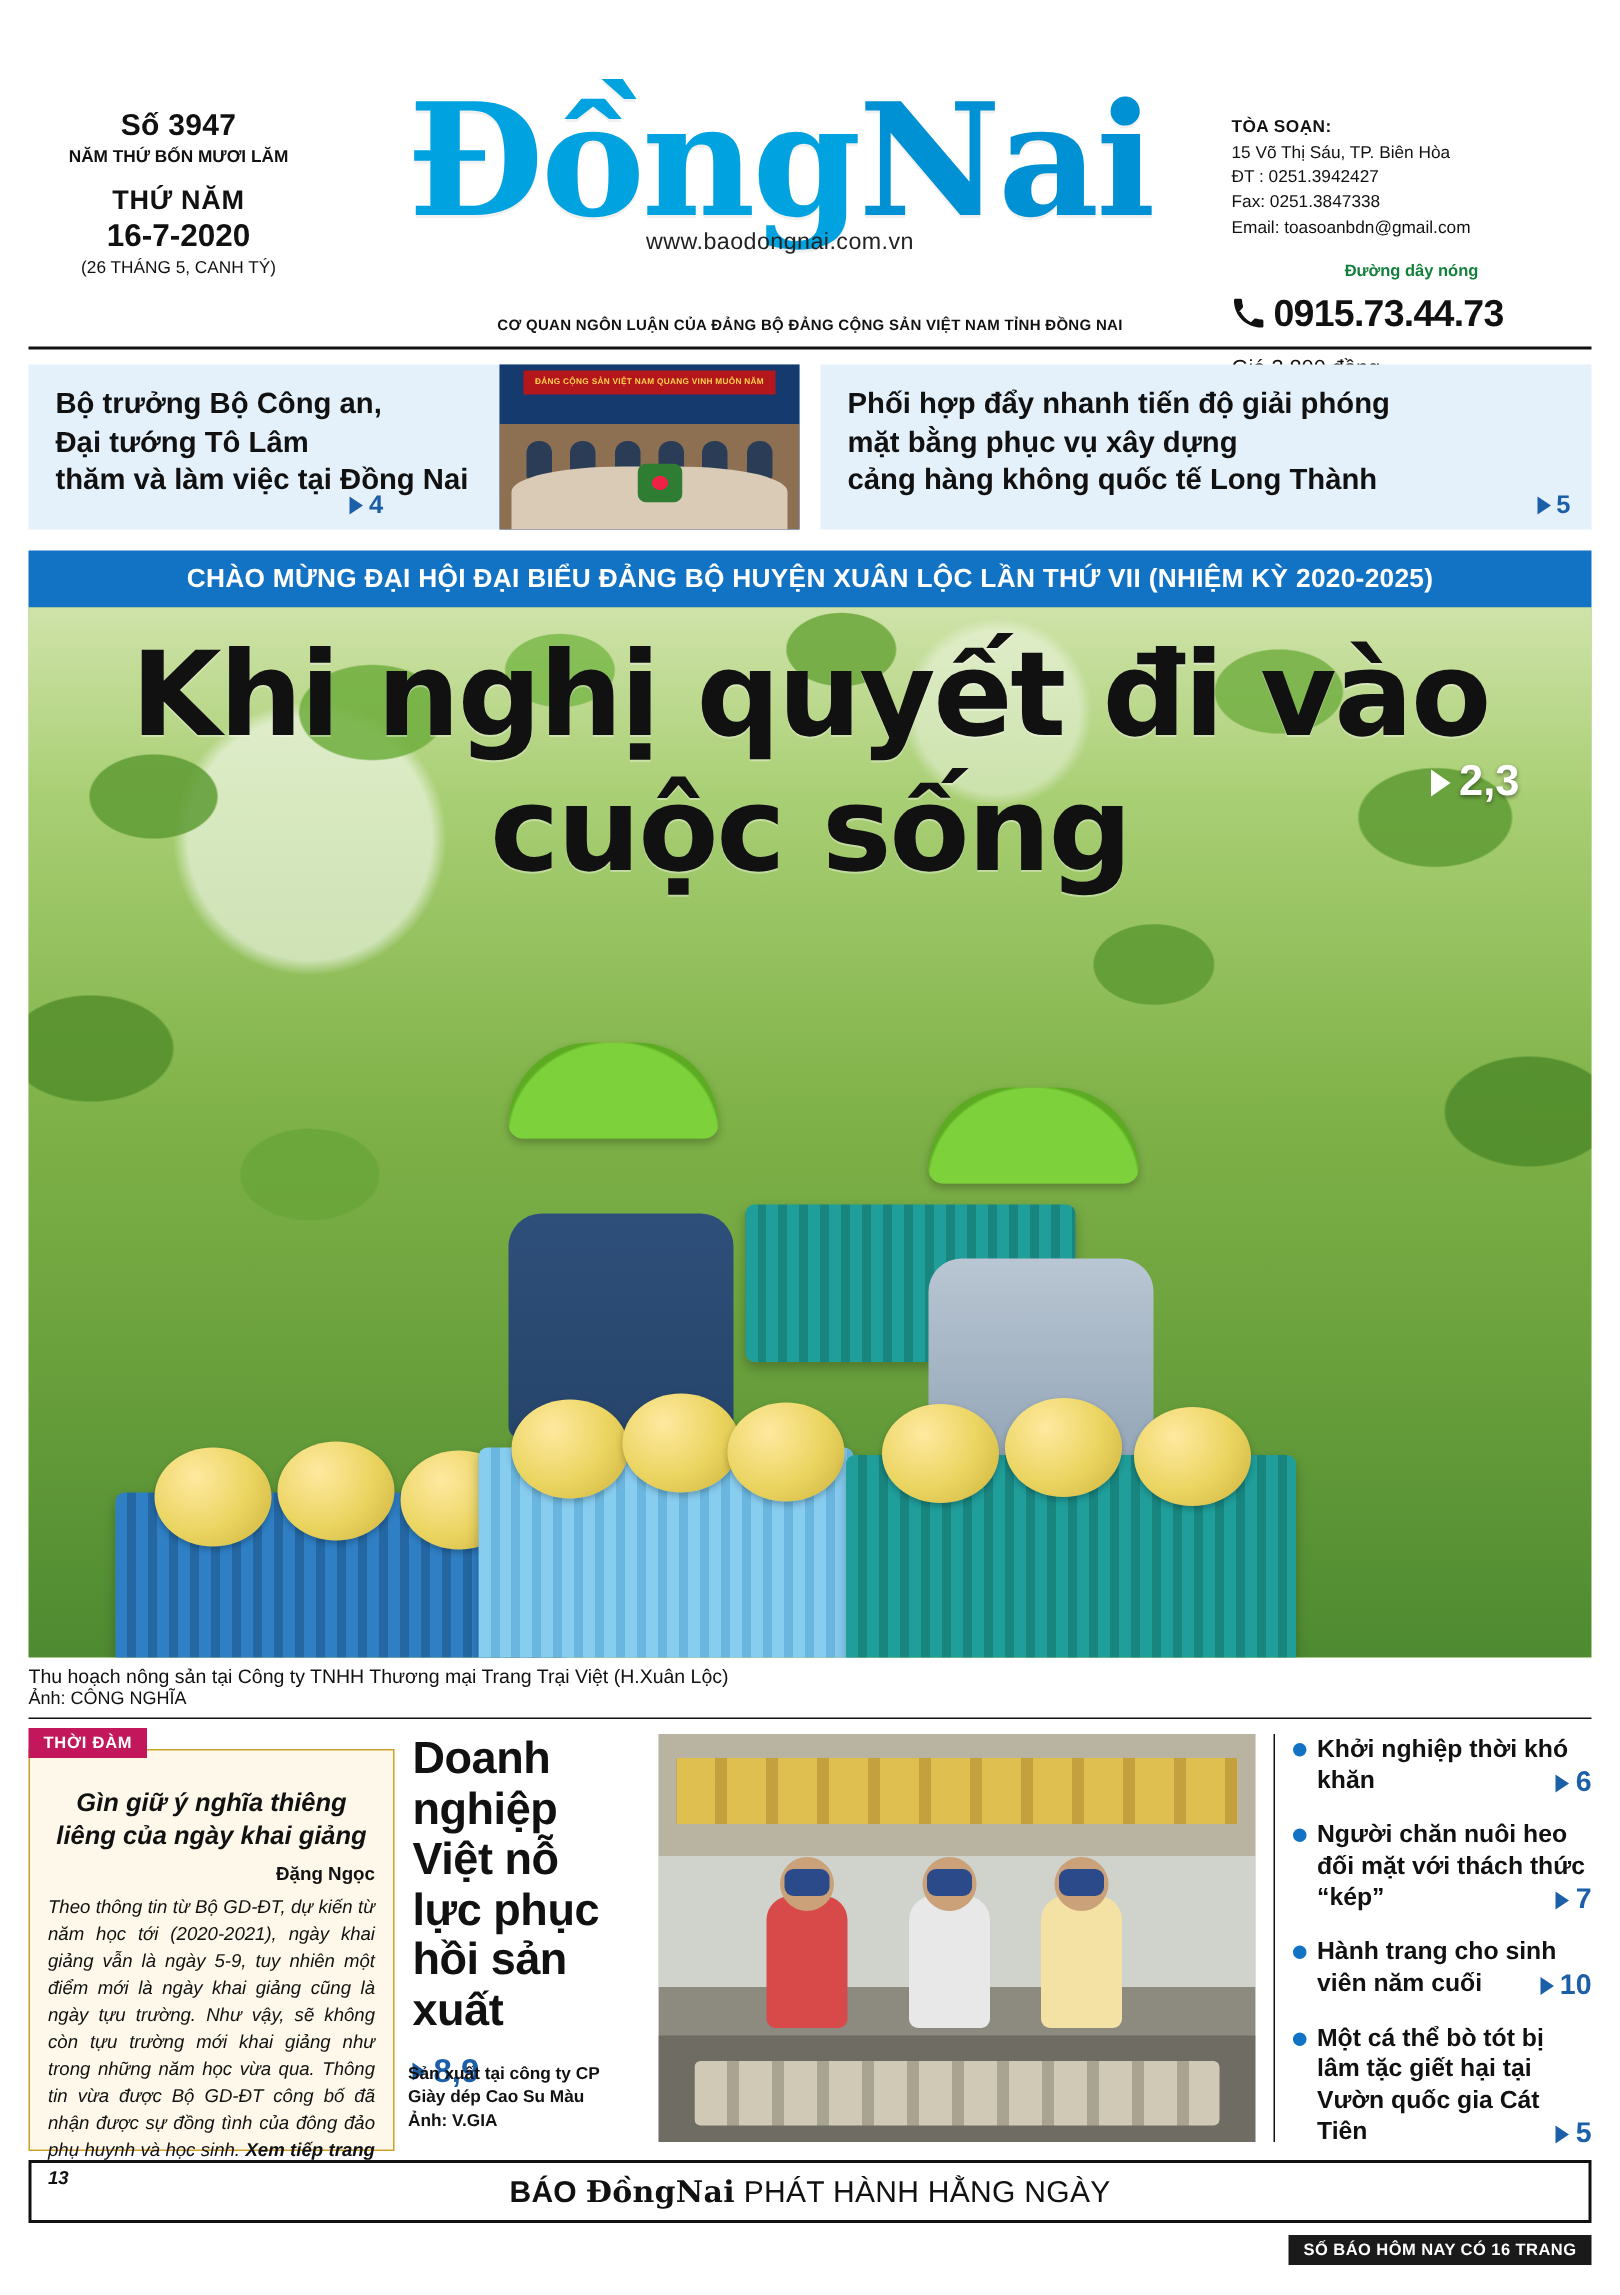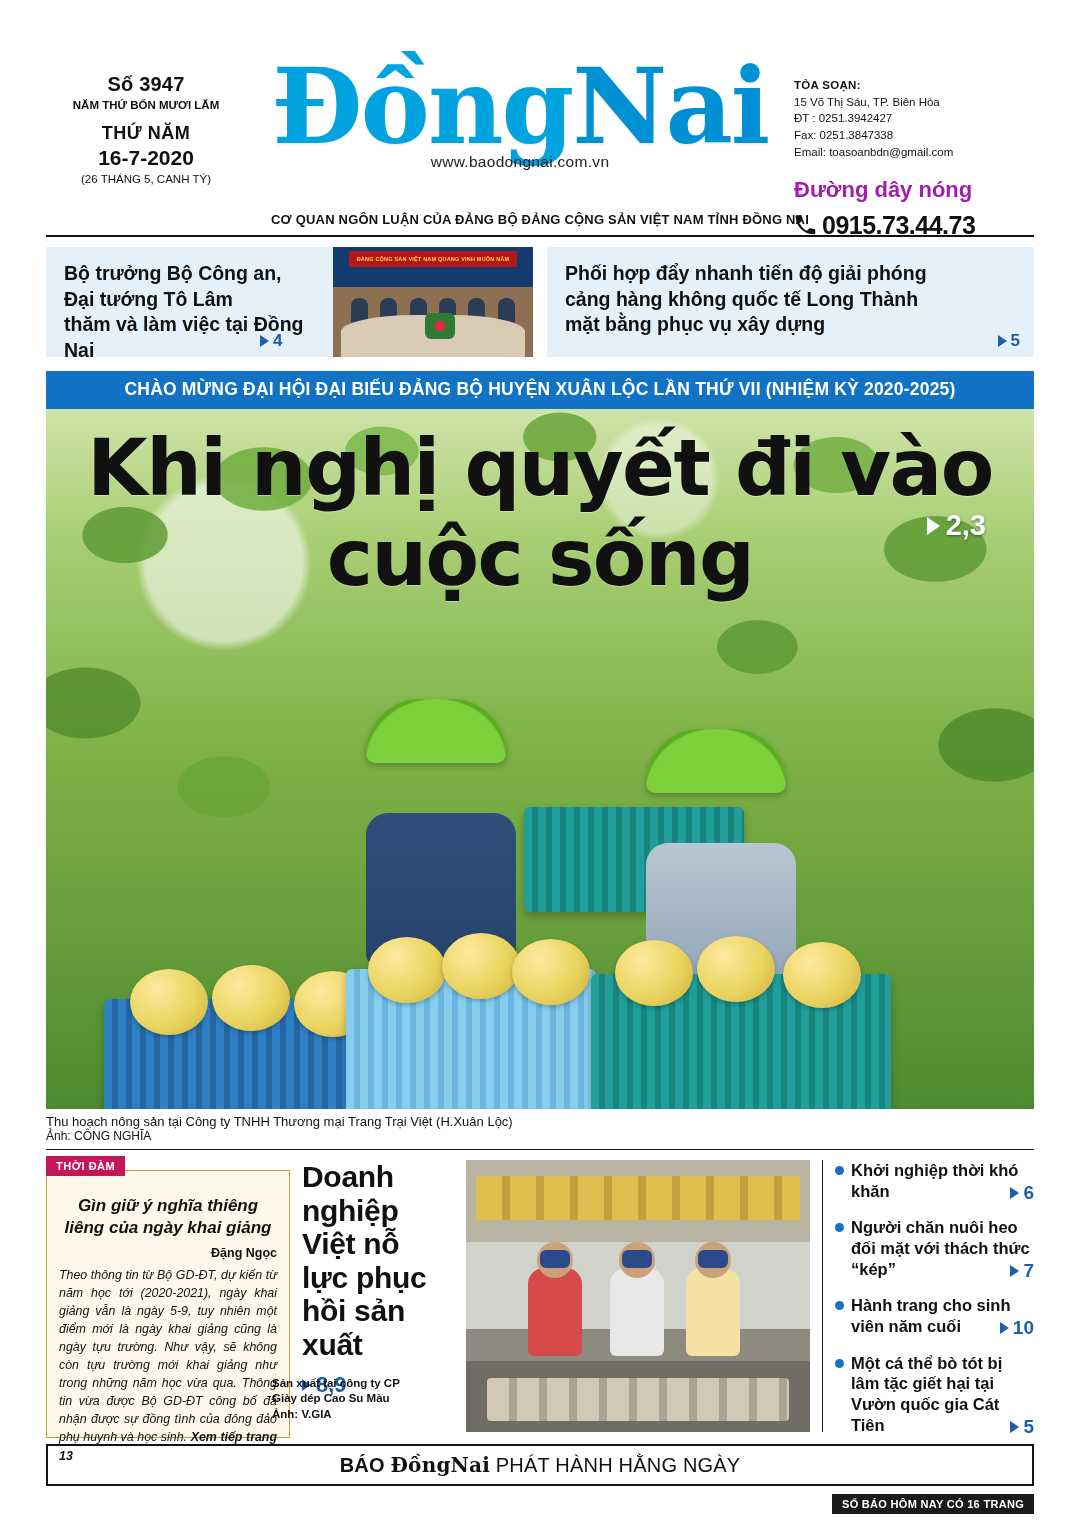--- a/index.html
+++ b/index.html
@@ -4,21 +4,21 @@
 <style>
   * { box-sizing: border-box; }
   html, body { margin:0; padding:0; }
   body {
     width:1080px; height:1530px;
     background:#ffffff;
     font-family:"Liberation Sans", sans-serif;
     color:#111;
     overflow:hidden;
   }
-  .page { position:relative; width:1080px; height:1530px; padding:0 36px;border-radius:25px; }
+  .page { position:relative; width:1080px; height:1530px; padding:0 9px;border-radius:25px; }
 
   
   .masthead { display:flex; align-items:flex-start; padding:55px 10px 0 10px; height:210px; }
   .mh-left { width:200px; text-align:center; padding-top:18px; }
   .mh-issue { font-size:20px; font-weight:bold; letter-spacing:.2px; }
   .mh-year { font-size:11.5px; font-weight:bold; margin-top:3px; }
   .mh-day { font-size:18px; font-weight:bold; margin-top:12px; letter-spacing:.5px; }
   .mh-date { font-size:21px; font-weight:bold; margin-top:2px; }
   .mh-lunar { font-size:11.5px; margin-top:3px; }
 
@@ -30,27 +30,27 @@
     color:#00a3e0;
     line-height:1;
     letter-spacing:-2px;
     text-shadow:0 2px 0 rgba(0,0,0,0.06);
   }
   .logo .nai { color:#0090d4; }
   .mh-url { font-size:15.5px; color:#222; margin-top:-6px; letter-spacing:.3px; }
 
   .mh-right { width:240px; font-size:11.5px; line-height:1.45; padding-top:22px; }
   .mh-right .lbl { font-weight:bold; letter-spacing:.3px; }
-  .hotline-title { font-size:22px; font-weight:bold; color:#a21caf; margin-top:14px; }
+  .hotline-title { font-size:11px; font-weight:bold; color:#15803d; margin-top:14px;text-align:center; }
   .hotline-row { display:flex; align-items:center; gap:6px; margin-top:1px; }
   .phone-ico { width:22px; height:22px; flex:0 0 auto; }
   .hotline-num { font-size:25px; font-weight:bold; color:#111; letter-spacing:-.5px; }
   .price { font-size:14.5px; margin-top:8px; }
 
-  .slogan { text-align:center; font-size:13px; font-weight:bold; letter-spacing:.2px; margin-top:2px; }
+  .slogan { text-align:center; font-size:10px; font-weight:bold; letter-spacing:.2px; margin-top:2px; }
   .rule { border-top:2px solid #111; margin:8px 10px 0 10px; }
 
   
   .teasers { display:flex; gap:14px; margin:10px 10px 0 10px; height:110px; }
   .teaser { flex:1; background:#e4f1fb; display:flex; align-items:stretch; position:relative; }
   .teaser-text { flex:1; padding:14px 10px 10px 18px; font-size:19.5px; font-weight:bold; line-height:1.32; }
   .teaser-photo { width:200px; background:#2e5c9a; position:relative; overflow:hidden; }
   .teaser .pg { position:absolute; bottom:6px; font-size:17px; font-weight:bold; color:#1b5fa8; display:flex; align-items:center; gap:4px; }
   .t1 .pg { left:214px; }
   .t2 .pg { right:14px; }
@@ -243,22 +243,22 @@
       </div>
       <div class="pg">
         <span class="tri"></span>
         <span>4</span>
       </div>
     </div>
 
     <div class="teaser t2">
       <div class="teaser-text">
         <div>Phối hợp đẩy nhanh tiến độ giải phóng</div>
+        <div>mặt bằng phục vụ xây dựng</div>
         <div>cảng hàng không quốc tế Long Thành</div>
-        <div>mặt bằng phục vụ xây dựng</div>
       </div>
       <div class="pg">
         <span class="tri"></span>
         <span>5</span>
       </div>
     </div>
   </div>
 
   <div class="band">CHÀO MỪNG ĐẠI HỘI ĐẠI BIỂU ĐẢNG BỘ HUYỆN XUÂN LỘC LẦN THỨ VII (NHIỆM KỲ 2020-2025)</div>
 

